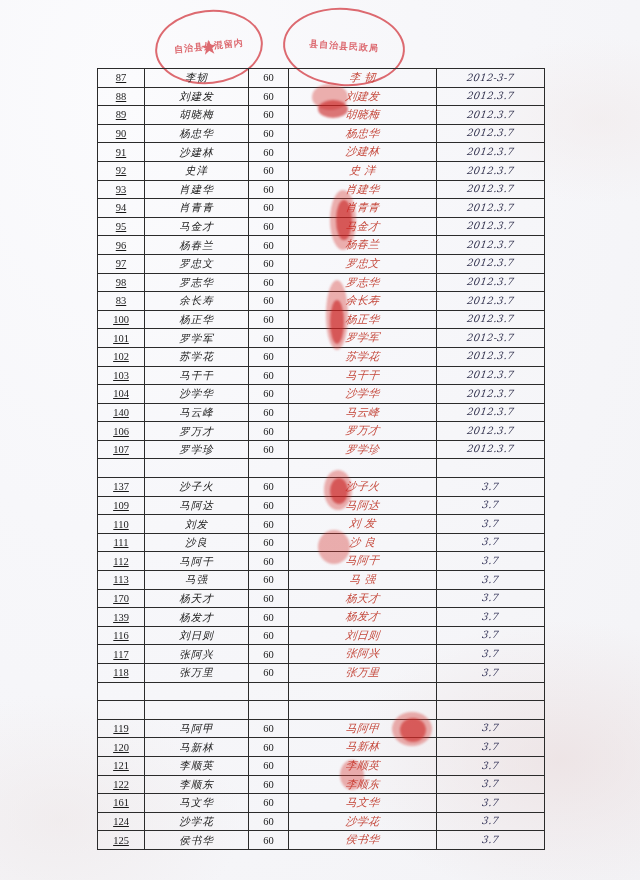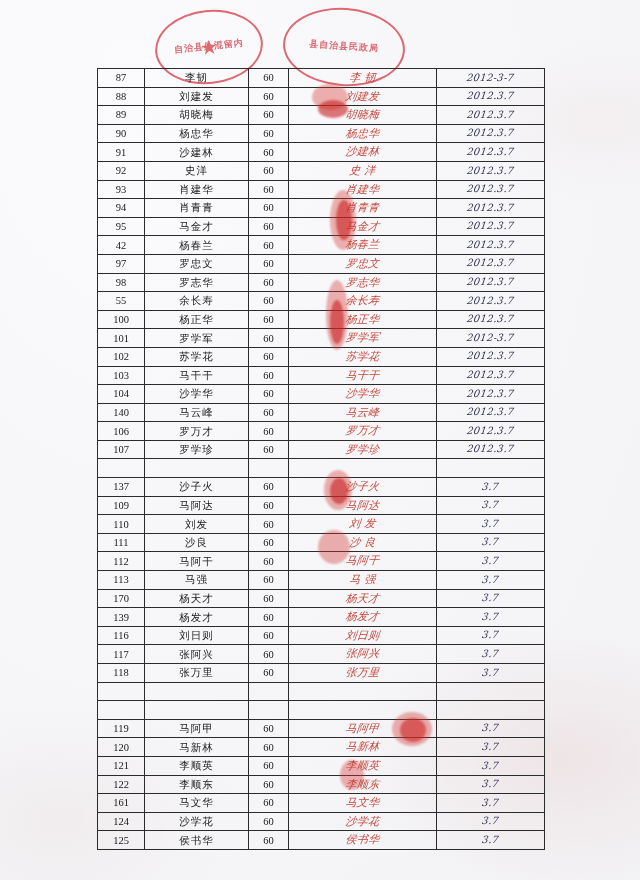--- a/index.html
+++ b/index.html
@@ -55,22 +55,22 @@
     font-family: "Liberation Serif", serif;
     overflow: hidden;
     white-space: nowrap;
   }
   col.c-num  { width: 47px; }
   col.c-name { width: 104px; }
   col.c-age  { width: 40px; }
   col.c-sig  { width: 148px; }
   col.c-date { width: 108px; }
 
-  .cell-name { font-size: 11.5px; letter-spacing: 1px; }
-  .cell-num  { font-size: 10.5px; }
+  .cell-name { font-size: 11.5px; letter-spacing: 1px; font-style: italic; }
+  .cell-num  { font-size: 10.5px; text-decoration: underline; }
   .cell-age  { font-size: 10.5px; margin-left: 8px; }
 
   
   .hand {
     font-family: "DejaVu Serif", serif;
     color: #c0392b;
     font-size: 11px;
     font-style: italic;
     letter-spacing: 0.3px;
     opacity: 0.92;
@@ -272,21 +272,21 @@
             <td class="cell-name">马金才</td>
             <td class="cell-age">60</td>
             <td>
               <span class="hand">马金才</span>
             </td>
             <td>
               <span class="hand date red">2012.3.7</span>
             </td>
           </tr>
           <tr>
-            <td class="cell-num">42</td>
+            <td class="cell-num">96</td>
             <td class="cell-name">杨春兰</td>
             <td class="cell-age">60</td>
             <td>
               <span class="hand">杨春兰</span>
             </td>
             <td>
               <span class="hand date red">2012.3.7</span>
             </td>
           </tr>
           <tr>
@@ -305,21 +305,21 @@
             <td class="cell-name">罗志华</td>
             <td class="cell-age">60</td>
             <td>
               <span class="hand">罗志华</span>
             </td>
             <td>
               <span class="hand date red">2012.3.7</span>
             </td>
           </tr>
           <tr>
-            <td class="cell-num">55</td>
+            <td class="cell-num">83</td>
             <td class="cell-name">余长寿</td>
             <td class="cell-age">60</td>
             <td>
               <span class="hand">余长寿</span>
             </td>
             <td>
               <span class="hand date red">2012.3.7</span>
             </td>
           </tr>
           <tr>

